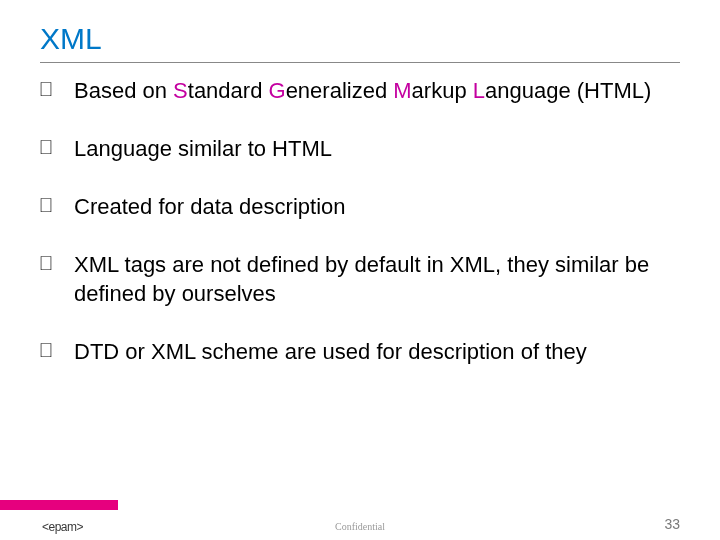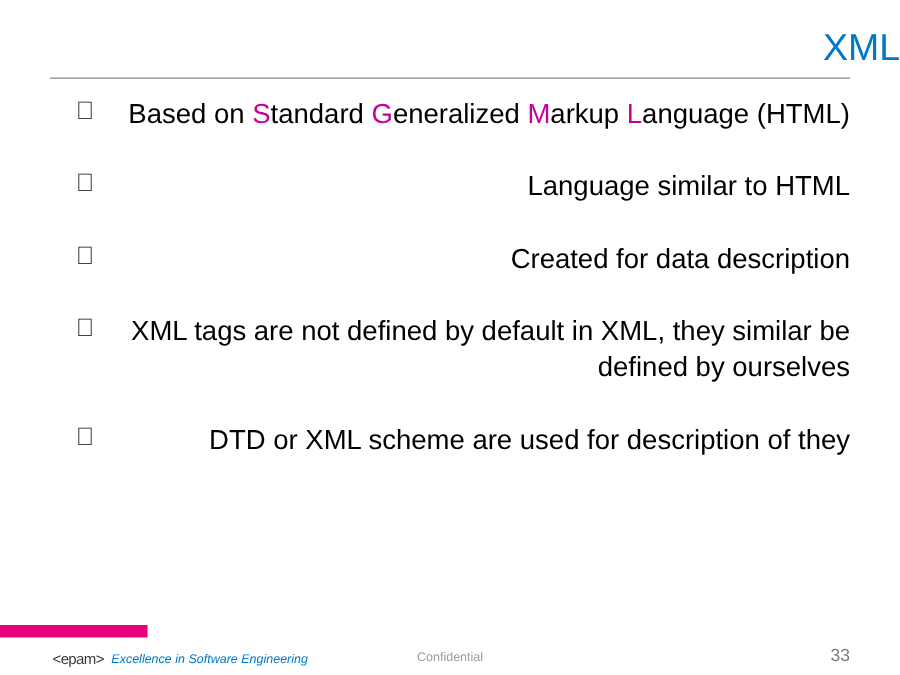--- a/index.html
+++ b/index.html
@@ -1,15 +1,15 @@
 <!DOCTYPE html>
 <html><head>
 <meta charset="utf-8">
 <style>
-  * { margin: 0; padding: 0; box-sizing: border-box; text-align: right; }
+  * { margin: 0; padding: 0; box-sizing: border-box; }
   body {
     width: 720px; height: 540px;
     font-family: Arial, Helvetica, sans-serif;
     background: #fff;
     position: relative;
     overflow: hidden;
   }
   .title {
     color: #0078c8;
     font-size: 30px;
@@ -68,20 +68,21 @@
     font-size: 10px;
     font-style: italic;
     color: #0078c8;
   }
   .confidential {
     position: absolute;
     left: 50%; transform: translateX(-50%);
     bottom: 8px;
     font-size: 10px;
     color: #9a9a9a;
+    font-family: Liberation Serif, serif;
   }
   .pagenum {
     position: absolute;
     right: 40px; bottom: 8px;
     font-size: 14px;
     color: #7a7a7a;
   }
 </style>
 </head>
 <body>
@@ -109,17 +110,16 @@
     <div class="bullet-item">
       <div class="bullet-glyph">⎕</div>
       <div class="bullet-text"><span>DTD or XML scheme are used for description of they</span></div>
     </div>
   </div>
 
 <div class="pink-bar"></div>
 <div class="footer">
   <div class="logo">
     <span class="logo-mark">&lt;epam&gt;</span>
-    <span class="tagline">Excellence in Software Engineering</span>
   </div>
   <div class="confidential">Confidential</div>
   <div class="pagenum">33</div>
 </div>
 
 </body></html>

